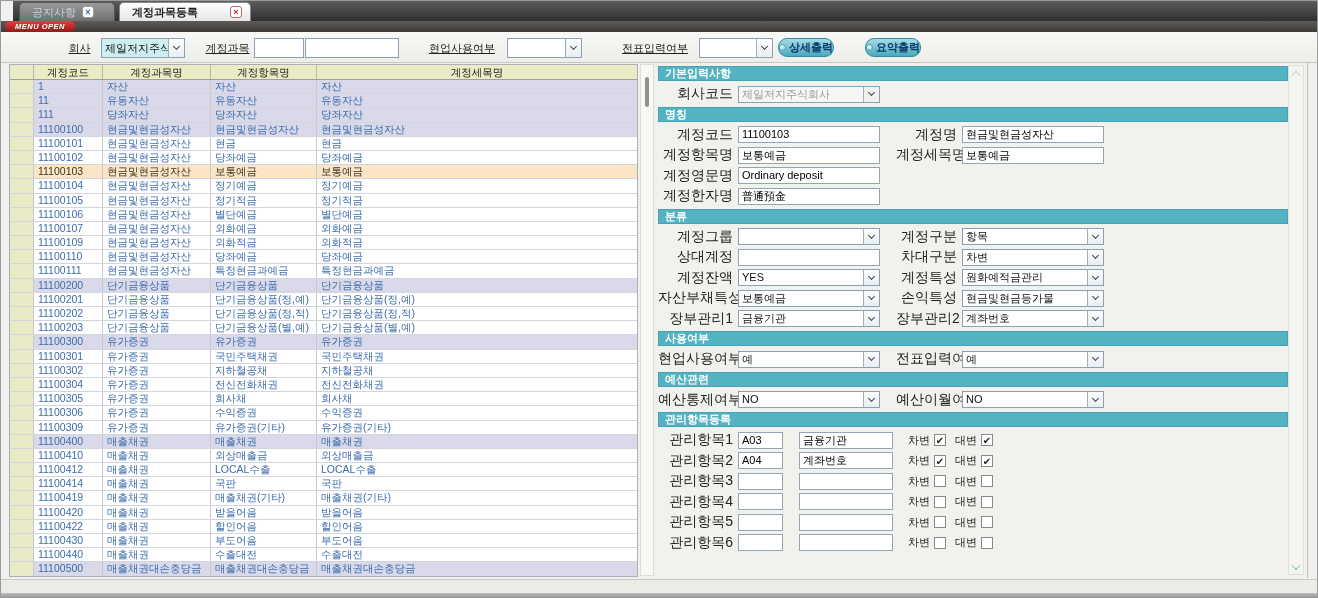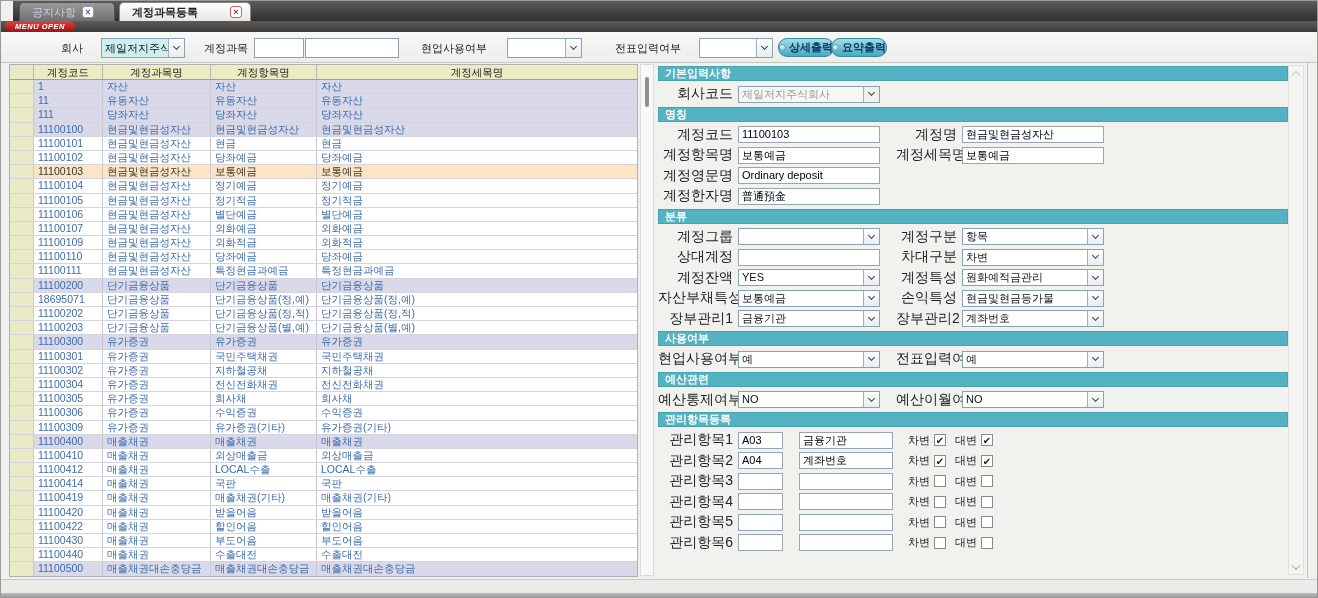--- a/index.html
+++ b/index.html
@@ -14,21 +14,21 @@
   .closebox{width:12px;height:12px;border-radius:3px;background:#fff;border:1px solid #999;font-size:9px;line-height:10px;text-align:center;font-weight:bold;}
   .closebox.blue{color:#3a5fae;}
   .closebox.red{color:#cc2222;border-color:#b66;}
 
   
   #menustrip{position:absolute;left:0;top:20px;width:1318px;height:11px;background:linear-gradient(#5e5a58,#3c3a38);}
   #menuopen{position:absolute;left:4px;top:0px;height:11px;padding:0 10px;border-radius:6px;background:linear-gradient(#e24040,#9c1414);color:#fff;font-size:7.5px;font-weight:bold;font-style:italic;letter-spacing:.5px;line-height:11px;cursor:pointer;}
 
   
   #toolbar{position:absolute;left:0;top:31px;width:1318px;height:31px;background:linear-gradient(#f8f8f6,#ededea);border-bottom:1px solid #c6c6c2;}
-  .tlabel{position:absolute;top:9px;font-size:11px;color:#222;text-align:left;}
+  .tlabel{position:absolute;top:9px;font-size:11px;color:#222;text-align:center;text-decoration:underline;}
   .tctl{position:absolute;top:6px;height:20px;}
   .combo{display:flex;align-items:stretch;background:#fff;border:1px solid #8aa0b4;height:100%;}
   .combo .val{flex:1;font-size:11px;line-height:18px;padding:0 3px;white-space:nowrap;overflow:hidden;color:#111;}
   .combo .arw{width:16px;border-left:1px solid #9ab0c0;background:linear-gradient(#fdfdfd,#e8eef2);display:flex;align-items:center;justify-content:center;}
   .combo .arw i{display:block;width:5px;height:5px;border-right:1.6px solid #444;border-bottom:1.6px solid #444;transform:rotate(45deg);margin-top:-3px;}
   .combo.cyan .val{background:#cdeff0;}
   .tinput{border:1px solid #8aa0b4;background:#fff;height:20px;font-size:11px;padding:0 3px;}
   .printbtn{position:absolute;top:6px;height:19px;border-radius:9px;border:1px solid #2f8ca4;background:linear-gradient(#a5dbe6,#4aa9bd);color:#0b3a6b;font-size:11px;font-weight:bold;display:flex;align-items:center;gap:3px;padding:0 0;cursor:pointer;}
   .printbtn .dot{width:7px;height:7px;border-radius:50%;background:radial-gradient(circle at 35% 30%,#f2fbfd,#7cc2d2);border:1px solid #58a8ba;}
 
@@ -127,21 +127,21 @@
           <span class="val"></span>
           <span class="arw">
             <i></i>
           </span>
         </div>
     </div>
     <div class="printbtn" style="left:777px;">
         <span class="dot"></span>
         <span>상세출력</span>
       </div>
-    <div class="printbtn" style="left:830px;text-align:right;">
+    <div class="printbtn" style="left:864px;text-align:right;">
         <span class="dot"></span>
         <span>요약출력</span>
       </div>
   </div>
 
   <div id="grid">
     <div class="thead" id="gridhead">
         <div class="hc c0"></div>
         <div class="hc c1">계정코드</div>
         <div class="hc c2">계정과목명</div>
@@ -249,21 +249,21 @@
         </div>
         <div class="trow group">
           <div class="tc c0"></div>
           <div class="tc c1">11100200</div>
           <div class="tc c2">단기금융상품</div>
           <div class="tc c3">단기금융상품</div>
           <div class="tc c4">단기금융상품</div>
         </div>
         <div class="trow">
           <div class="tc c0"></div>
-          <div class="tc c1">18695071</div>
+          <div class="tc c1">11100201</div>
           <div class="tc c2">단기금융상품</div>
           <div class="tc c3">단기금융상품(정,예)</div>
           <div class="tc c4">단기금융상품(정,예)</div>
         </div>
         <div class="trow">
           <div class="tc c0"></div>
           <div class="tc c1">11100202</div>
           <div class="tc c2">단기금융상품</div>
           <div class="tc c3">단기금융상품(정,적)</div>
           <div class="tc c4">단기금융상품(정,적)</div>

